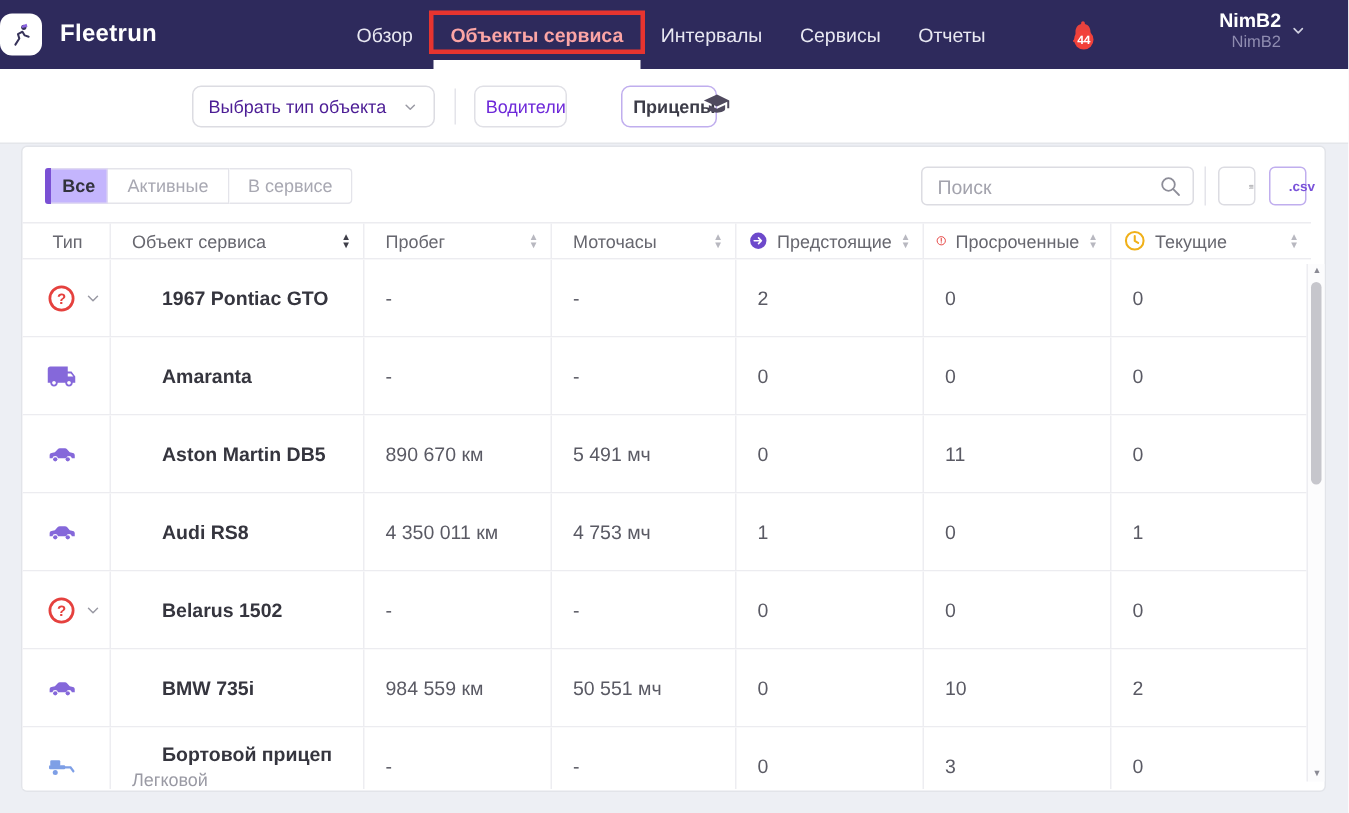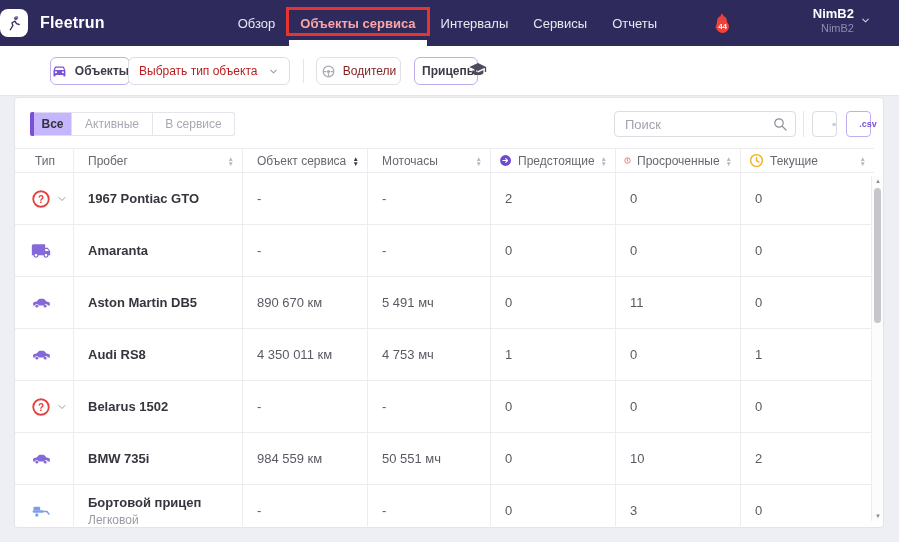--- a/index.html
+++ b/index.html
@@ -20,23 +20,23 @@
   .bell-badge { position:absolute; left:4px; top:9px; min-width:13px; height:13px; border-radius:7px; background:#f2413a; color:#fff; font-size:8px; font-weight:700; display:flex; align-items:center; justify-content:center; }
   .user-block { position:absolute; right:28px; top:5px; display:flex; align-items:center; gap:6px; cursor:pointer; }
   .user-names { text-align:right; }
   .user-name { color:#fff; font-size:13px; font-weight:700; line-height:17px; }
   .user-account { color:#8f8cb0; font-size:11px; line-height:13px; }
 
   
   .toolbar { position:absolute; top:46px; left:0; right:0; height:50px; background:#fff; border-bottom:1px solid #e4e6ea; }
   .tb-btn { position:absolute; top:11px; height:28px; display:flex; align-items:center; justify-content:center; gap:7px; border-radius:6px; background:#fff; font-size:12px; cursor:pointer; }
   .btn-objects { left:50px; width:80px; border:1px solid #c0aeee; color:#3c3c48; font-weight:700; }
-  .type-select { position:absolute; top:11px; left:128px; width:162px; height:28px; border:1px solid #dcdce2; border-radius:6px; display:flex; align-items:center; justify-content:space-between; padding:0 10px; color:#b91c1c; font-size:12px; cursor:pointer; background:#fff; }
+  .type-select { position:absolute; top:11px; left:128px; width:162px; height:28px; border:1px solid #dcdce2; border-radius:6px; display:flex; align-items:center; justify-content:space-between; padding:0 10px; color:#4c1d95; font-size:12px; cursor:pointer; background:#fff; }
   .tb-divider { position:absolute; top:13px; left:303px; width:1px; height:24px; background:#e4e4ea; }
-  .btn-drivers { left:316px; width:85px; border:1px solid #e0e0e6; color:#7f1d1d; }
+  .btn-drivers { left:316px; width:62px; border:1px solid #e0e0e6; color:#6d28d9; }
   .btn-trailers { left:414px; width:64px; border:1px solid #c0aeee; color:#3c3c48; font-weight:700; }
   .cap-icon { position:absolute; top:14px; left:468px; cursor:pointer; }
 
   
   .card { position:absolute; left:14px; top:97px; width:870px; height:431px; background:#fff; border:1px solid #e2e4e9; border-radius:4px; }
 
   .tabs { position:absolute; left:15px; top:14px; display:flex; height:24px; }
   .tabs-accent { width:4px; background:#7a50d4; border-radius:2px 0 0 2px; }
   .tab { display:flex; align-items:center; justify-content:center; border:1px solid #e4e4ea; border-left:none; background:#fff; color:#a8a8b2; font-size:12px; cursor:pointer; }
   .tab-all { width:38px; background:#c4b5fd; color:#32323c; font-weight:700; border-color:#e0daf2; }
@@ -58,21 +58,21 @@
   .th:first-child { padding-left:20px; }
   .th .lbl { flex:0 0 auto; }
   .sort { margin-left:auto; display:flex; flex-direction:column; line-height:5px; font-size:6.5px; color:#b8b8c0; }
   .sort.active { color:#3e3e48; }
 
   .tbody { position:absolute; top:75px; left:0; width:859px; bottom:1px; overflow:hidden; }
   .tr { display:grid; grid-template-columns:59px 169px 125px 123px 125px 125px 133px; height:52px; border-bottom:1px solid #ececf0; background:#fff; cursor:pointer; }
   .td { display:flex; align-items:center; padding-left:14px; font-size:13px; color:#5a5a64; border-right:1px solid #ededf1; overflow:hidden; }
   .td-type { padding-left:16px; gap:5px; }
   .td-name { flex-direction:column; align-items:flex-start; justify-content:center; }
-  .obj-name { font-size:13px; font-weight:700; color:#35353e; }
+  .obj-name { font-size:13px; font-weight:700; color:#35353e;margin-left:20px; }
   .obj-sub { font-size:12px; color:#9a9aa4; margin-top:3px; }
 
   
   .vscroll { position:absolute; right:0; top:78px; bottom:6px; width:12px; border-left:1px solid #ededf1; background:#fcfcfd; }
   .vs-arrow { position:absolute; left:0; width:12px; height:10px; display:flex; align-items:center; justify-content:center; font-size:6px; color:#8a8a94; cursor:pointer; }
   .vs-up { top:0; } .vs-down { bottom:0; }
   .vs-thumb { position:absolute; left:2px; top:12px; width:7px; height:135px; background:#c6c6cc; border-radius:4px; cursor:grab; }
 
   svg { display:block; }
 </style>
@@ -115,26 +115,20 @@
         <div class="user-name">NimB2</div>
         <div class="user-account">NimB2</div>
       </div>
       <svg viewBox="0 0 24 24" width="11" height="11">
         <path d="M6 9l6 6 6-6" stroke="#cfcfe0" stroke-width="2.4" fill="none" stroke-linecap="round" stroke-linejoin="round"></path>
       </svg>
     </div>
   </header>
 
   <div class="toolbar">
-    <div class="tb-btn btn-objects">
-      <svg viewBox="0 0 24 24" width="17" height="17">
-        <path fill="#7a52d9" d="M19 6.8C18.7 5.8 17.8 5 16.7 5H7.3C6.2 5 5.3 5.8 5 6.8L3.5 11v7c0 .6.4 1 1 1h1c.6 0 1-.4 1-1v-1h11v1c0 .6.4 1 1 1h1c.6 0 1-.4 1-1v-7L19 6.8zM7 14.5c-.8 0-1.5-.7-1.5-1.5S6.2 11.5 7 11.5 8.5 12.2 8.5 13 7.8 14.5 7 14.5zm10 0c-.8 0-1.5-.7-1.5-1.5s.7-1.5 1.5-1.5 1.5.7 1.5 1.5-.7 1.5-1.5 1.5zM5.5 10L7 6.5h10L18.5 10h-13z"></path>
-      </svg>
-      <span>Объекты</span>
-    </div>
 
     <div class="type-select">
       <span>Выбрать тип объекта</span>
       <svg viewBox="0 0 24 24" width="11" height="11">
         <path d="M6 9l6 6 6-6" stroke="#9a9aa4" stroke-width="2.2" fill="none" stroke-linecap="round" stroke-linejoin="round"></path>
       </svg>
     </div>
 
     <div class="tb-divider"></div>
 
@@ -192,29 +186,29 @@
         <path d="M9 6.5h11M9 12h11M9 17.5h11" stroke="#55555f" stroke-width="1.8" stroke-linecap="round"></path>
       </svg>
     </div>
     <div class="icon-btn btn-csv">.csv</div>
 
     <div class="thead">
       <div class="th">
         <span class="lbl">Тип</span>
       </div>
       <div class="th">
-        <span class="lbl">Пробег</span>
-        <span class="sort">
-            <span>▲</span>
-            <span>▼</span>
-          </span>
-      </div>
-      <div class="th">
         <span class="lbl">Объект сервиса</span>
         <span class="sort active">
+            <span>▲</span>
+            <span>▼</span>
+          </span>
+      </div>
+      <div class="th">
+        <span class="lbl">Пробег</span>
+        <span class="sort">
             <span>▲</span>
             <span>▼</span>
           </span>
       </div>
       <div class="th">
         <span class="lbl">Моточасы</span>
         <span class="sort">
             <span>▲</span>
             <span>▼</span>
           </span>

